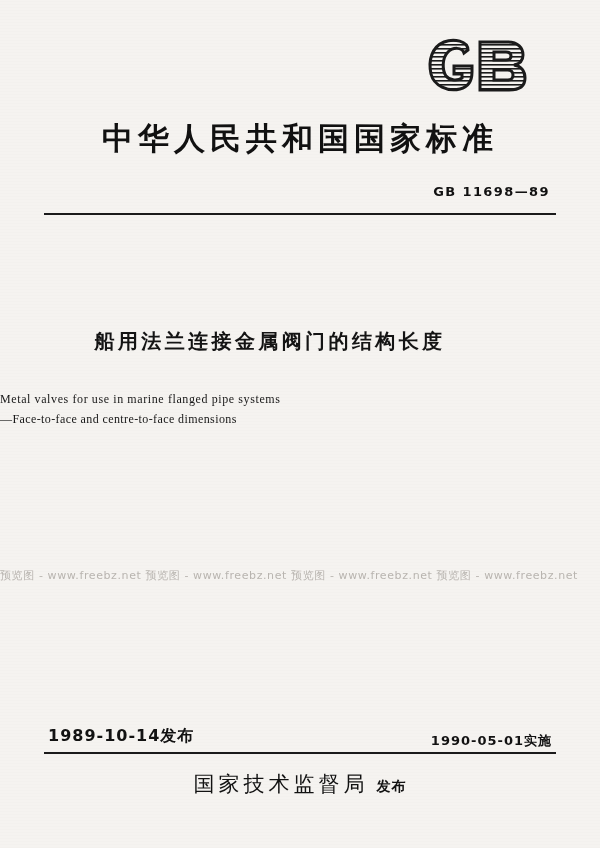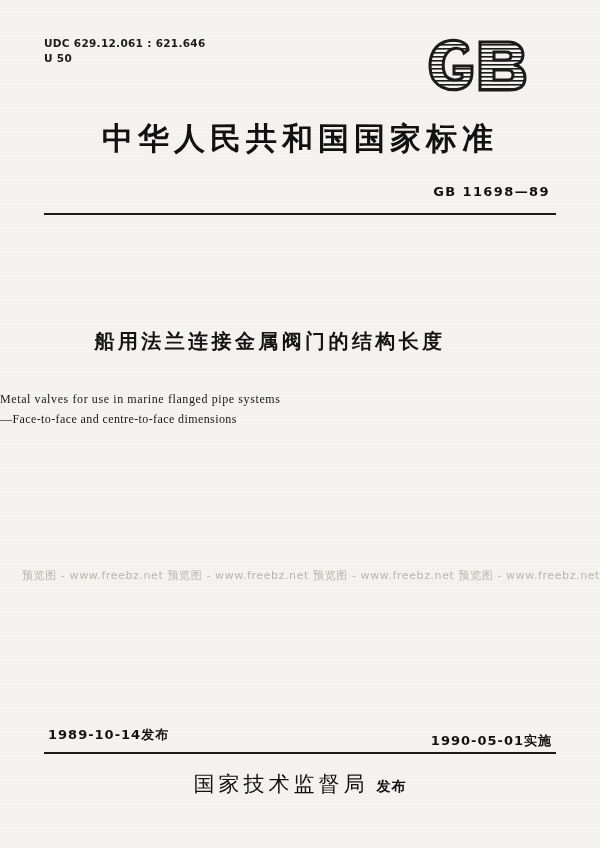--- a/index.html
+++ b/index.html
@@ -106,34 +106,34 @@
   }
   .en-line-2 {
     letter-spacing: 0.4px;
   }
   
   .watermark {
     position: absolute;
     left: 0;
     top: 568px;
     width: 600px;
-    text-align: right;
+    text-align: left;
     font-family: "DejaVu Sans", sans-serif;
     font-size: 11px;
     color: #b9b5b0;
     letter-spacing: 0.6px;
     white-space: nowrap;
   }
   
   .date-issue {
     position: absolute;
     left: 48px;
     top: 726px;
     font-family: "DejaVu Sans", sans-serif;
-    font-size: 13px;
+    font-size: 16px;
     font-weight: bold;
     letter-spacing: 1px;
     color: #121212;
   }
   .date-impl {
     position: absolute;
     right: 48px;
     top: 732px;
     font-family: "DejaVu Sans", sans-serif;
     font-size: 13px;
@@ -176,24 +176,20 @@
     opacity: 0.035;
     background:
       repeating-linear-gradient(0deg, rgba(0,0,0,0.5) 0px, rgba(0,0,0,0) 1px, rgba(0,0,0,0) 3px);
   }
 </style>
 </head>
 <body>
 
 <div class="page">
 
-  <div class="udc-block">
-    <div class="udc-line">UDC 629.12.061 : 621.646</div>
-    <div class="udc-line">U 50</div>
-  </div>
 
   <div class="gb-logo">
     <svg width="124" height="58" viewBox="0 0 124 58" xmlns="http://www.w3.org/2000/svg" aria-hidden="true">
       <defs>
         <pattern id="hatch" width="4" height="4" patternUnits="userSpaceOnUse" patternTransform="rotate(0)">
           <rect width="4" height="4" fill="#f5f3f0"></rect>
           <rect width="4" height="1.6" fill="#1b1b1b"></rect>
         </pattern>
       </defs>
       <g stroke="#1b1b1b" stroke-width="3" fill="url(#hatch)">

